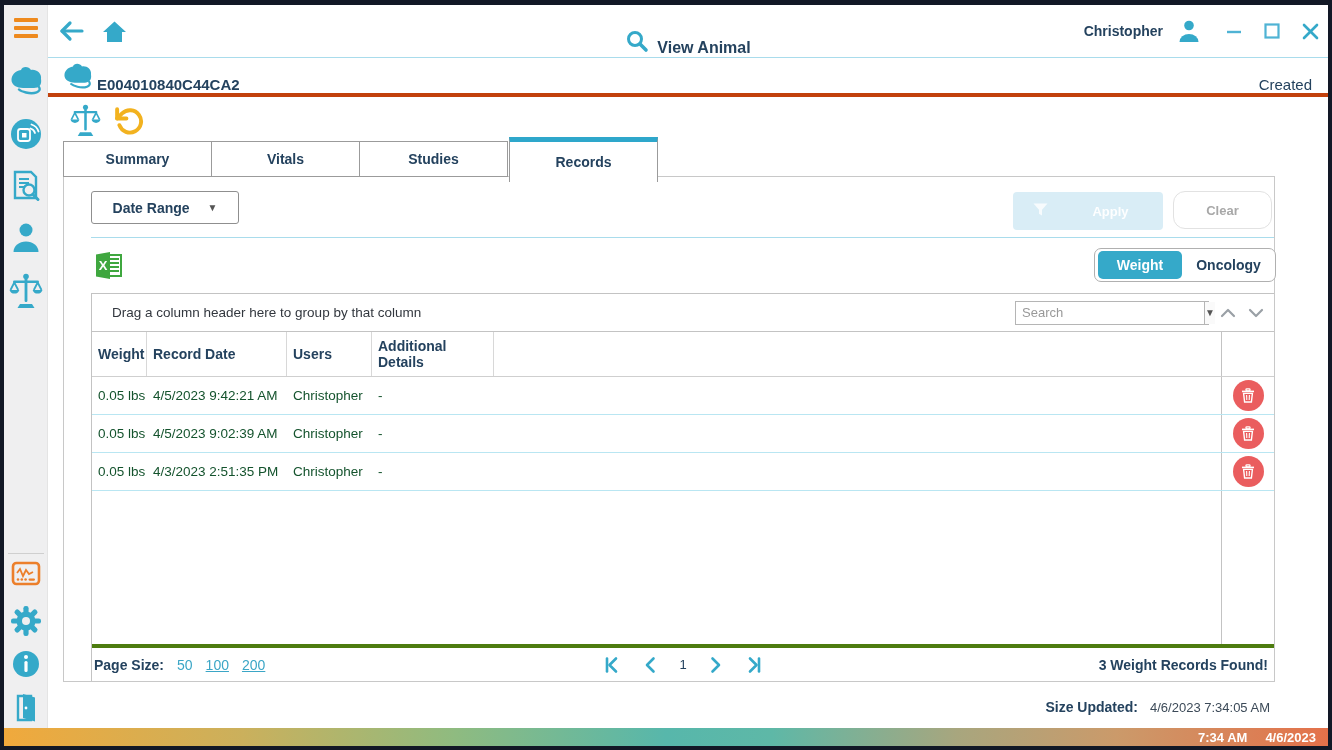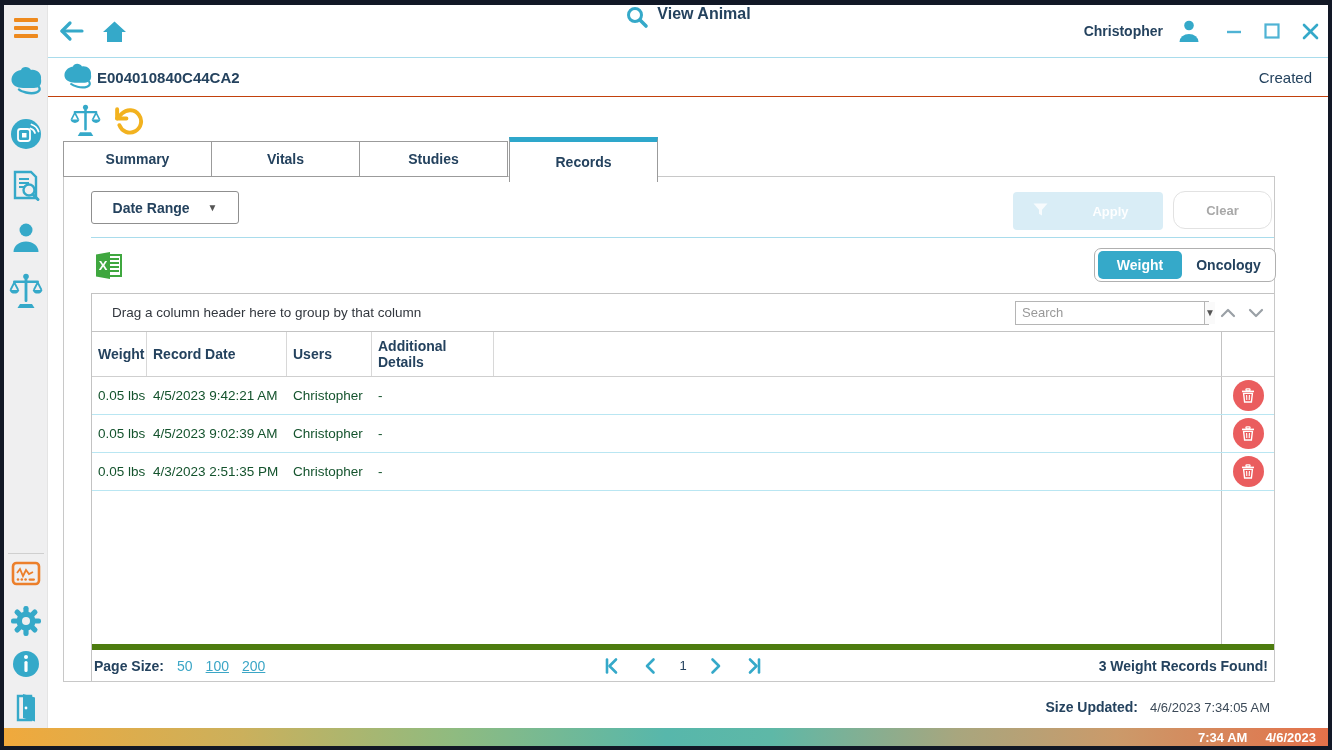--- a/index.html
+++ b/index.html
@@ -11,29 +11,29 @@
   .sidebar { position:absolute; left:0; top:0; width:44px; height:723px; background:#efeff0; border-right:1px solid #e4e4e4; }
   .side-ic { position:absolute; left:0; width:44px; display:flex; justify-content:center; cursor:pointer; }
   .hamburger { top:13px; flex-direction:column; align-items:center; gap:4px; }
   .hamburger span { display:block; width:24px; height:4px; background:#ee8a1e; border-radius:1px; }
   .side-divider { position:absolute; left:4px; top:548px; width:36px; height:1px; background:#cfcfcf; }
 
   
   .main { position:absolute; left:44px; top:0; width:1280px; height:723px; }
   .topbar { position:absolute; left:0; top:0; width:100%; height:53px; border-bottom:1px solid #a9dcec; display:flex; align-items:center; }
   .topbar-left { display:flex; align-items:center; gap:18px; padding-left:10px; }
-  .topbar-center { position:absolute; left:0; right:0; top:0; height:52px; display:flex; align-items:flex-start; justify-content:center; gap:8px; pointer-events:none; }
+  .topbar-center { position:absolute; left:0; right:0; top:0; height:52px; display:flex; align-items:flex-end; justify-content:center; gap:8px; pointer-events:none; }
   .page-title { font-size:16px; font-weight:bold; color:#24425e; }
   .topbar-right { position:absolute; right:8px; top:0; height:52px; display:flex; align-items:center; gap:14px; }
   .user-name { font-size:14px; font-weight:bold; color:#24425e; }
   .win-controls { display:flex; align-items:center; gap:20px; margin-left:10px; }
   .icon-btn { cursor:pointer; display:flex; align-items:center; justify-content:center; }
 
   
-  .animalbar { position:absolute; left:0; top:53px; width:100%; height:39px; border-bottom:1px solid #c2410c; display:flex; align-items:center; }
+  .animalbar { position:absolute; left:0; top:53px; width:100%; height:39px; border-bottom:4px solid #c2410c; display:flex; align-items:flex-end; }
   .animal-id { font-size:15px; font-weight:bold; color:#24425e; margin-left:4px; }
   .animal-status { position:absolute; right:16px; font-size:15px; color:#24425e; }
 
   
   .actionrow { position:absolute; left:22px; top:99px; display:flex; align-items:flex-start; gap:12px; }
 
   
   .tabs { position:absolute; left:15px; top:132px; display:flex; z-index:5; }
   .tab { width:149px; height:36px; margin-top:4px; background:#fff; border:1px solid #9b9b9b; margin-left:-1px;
          display:flex; align-items:center; justify-content:center; font-size:14px; font-weight:bold; color:#24425e; cursor:pointer; }
@@ -88,21 +88,21 @@
   .hdr-row .cell { border-right:1px solid #d8d8d8; }
   .hdr-row .c-spacer { border-right:none; }
   .hdr-row .c-action { border-right:none; }
 
   .data-row { height:38px; border-bottom:1px solid #b9e6f2; display:flex; font-size:13.5px; color:#14532d; cursor:default; }
   .filler { flex:1; display:flex; }
   .filler .c-spacer { flex:1; }
 
   .del-btn { width:31px; height:31px; border-radius:50%; background:#ea5d5e; display:flex; align-items:center; justify-content:center; cursor:pointer; }
 
-  .pager-row { height:37px; border-top:6px solid #4d7c0f; display:flex; align-items:center; position:relative; }
+  .pager-row { height:37px; border-top:4px solid #4d7c0f; display:flex; align-items:center; position:relative; }
   .pagesize { display:flex; align-items:center; gap:13px; padding-left:2px; font-size:14px; }
   .pagesize .lbl { font-weight:bold; color:#24425e; }
   .pagesize a { color:#3ba6c6; text-decoration:none; cursor:pointer; }
   .pagesize a.und { text-decoration:underline; }
   .pager-center { position:absolute; left:0; right:0; display:flex; align-items:center; justify-content:center; gap:22px; }
   .pager-center .pg { font-size:13px; color:#24425e; }
   .records-found { position:absolute; right:6px; font-size:14px; font-weight:bold; color:#24425e; }
 
   
   .lastupdated { position:absolute; right:58px; top:694px; display:flex; align-items:baseline; gap:12px; }

